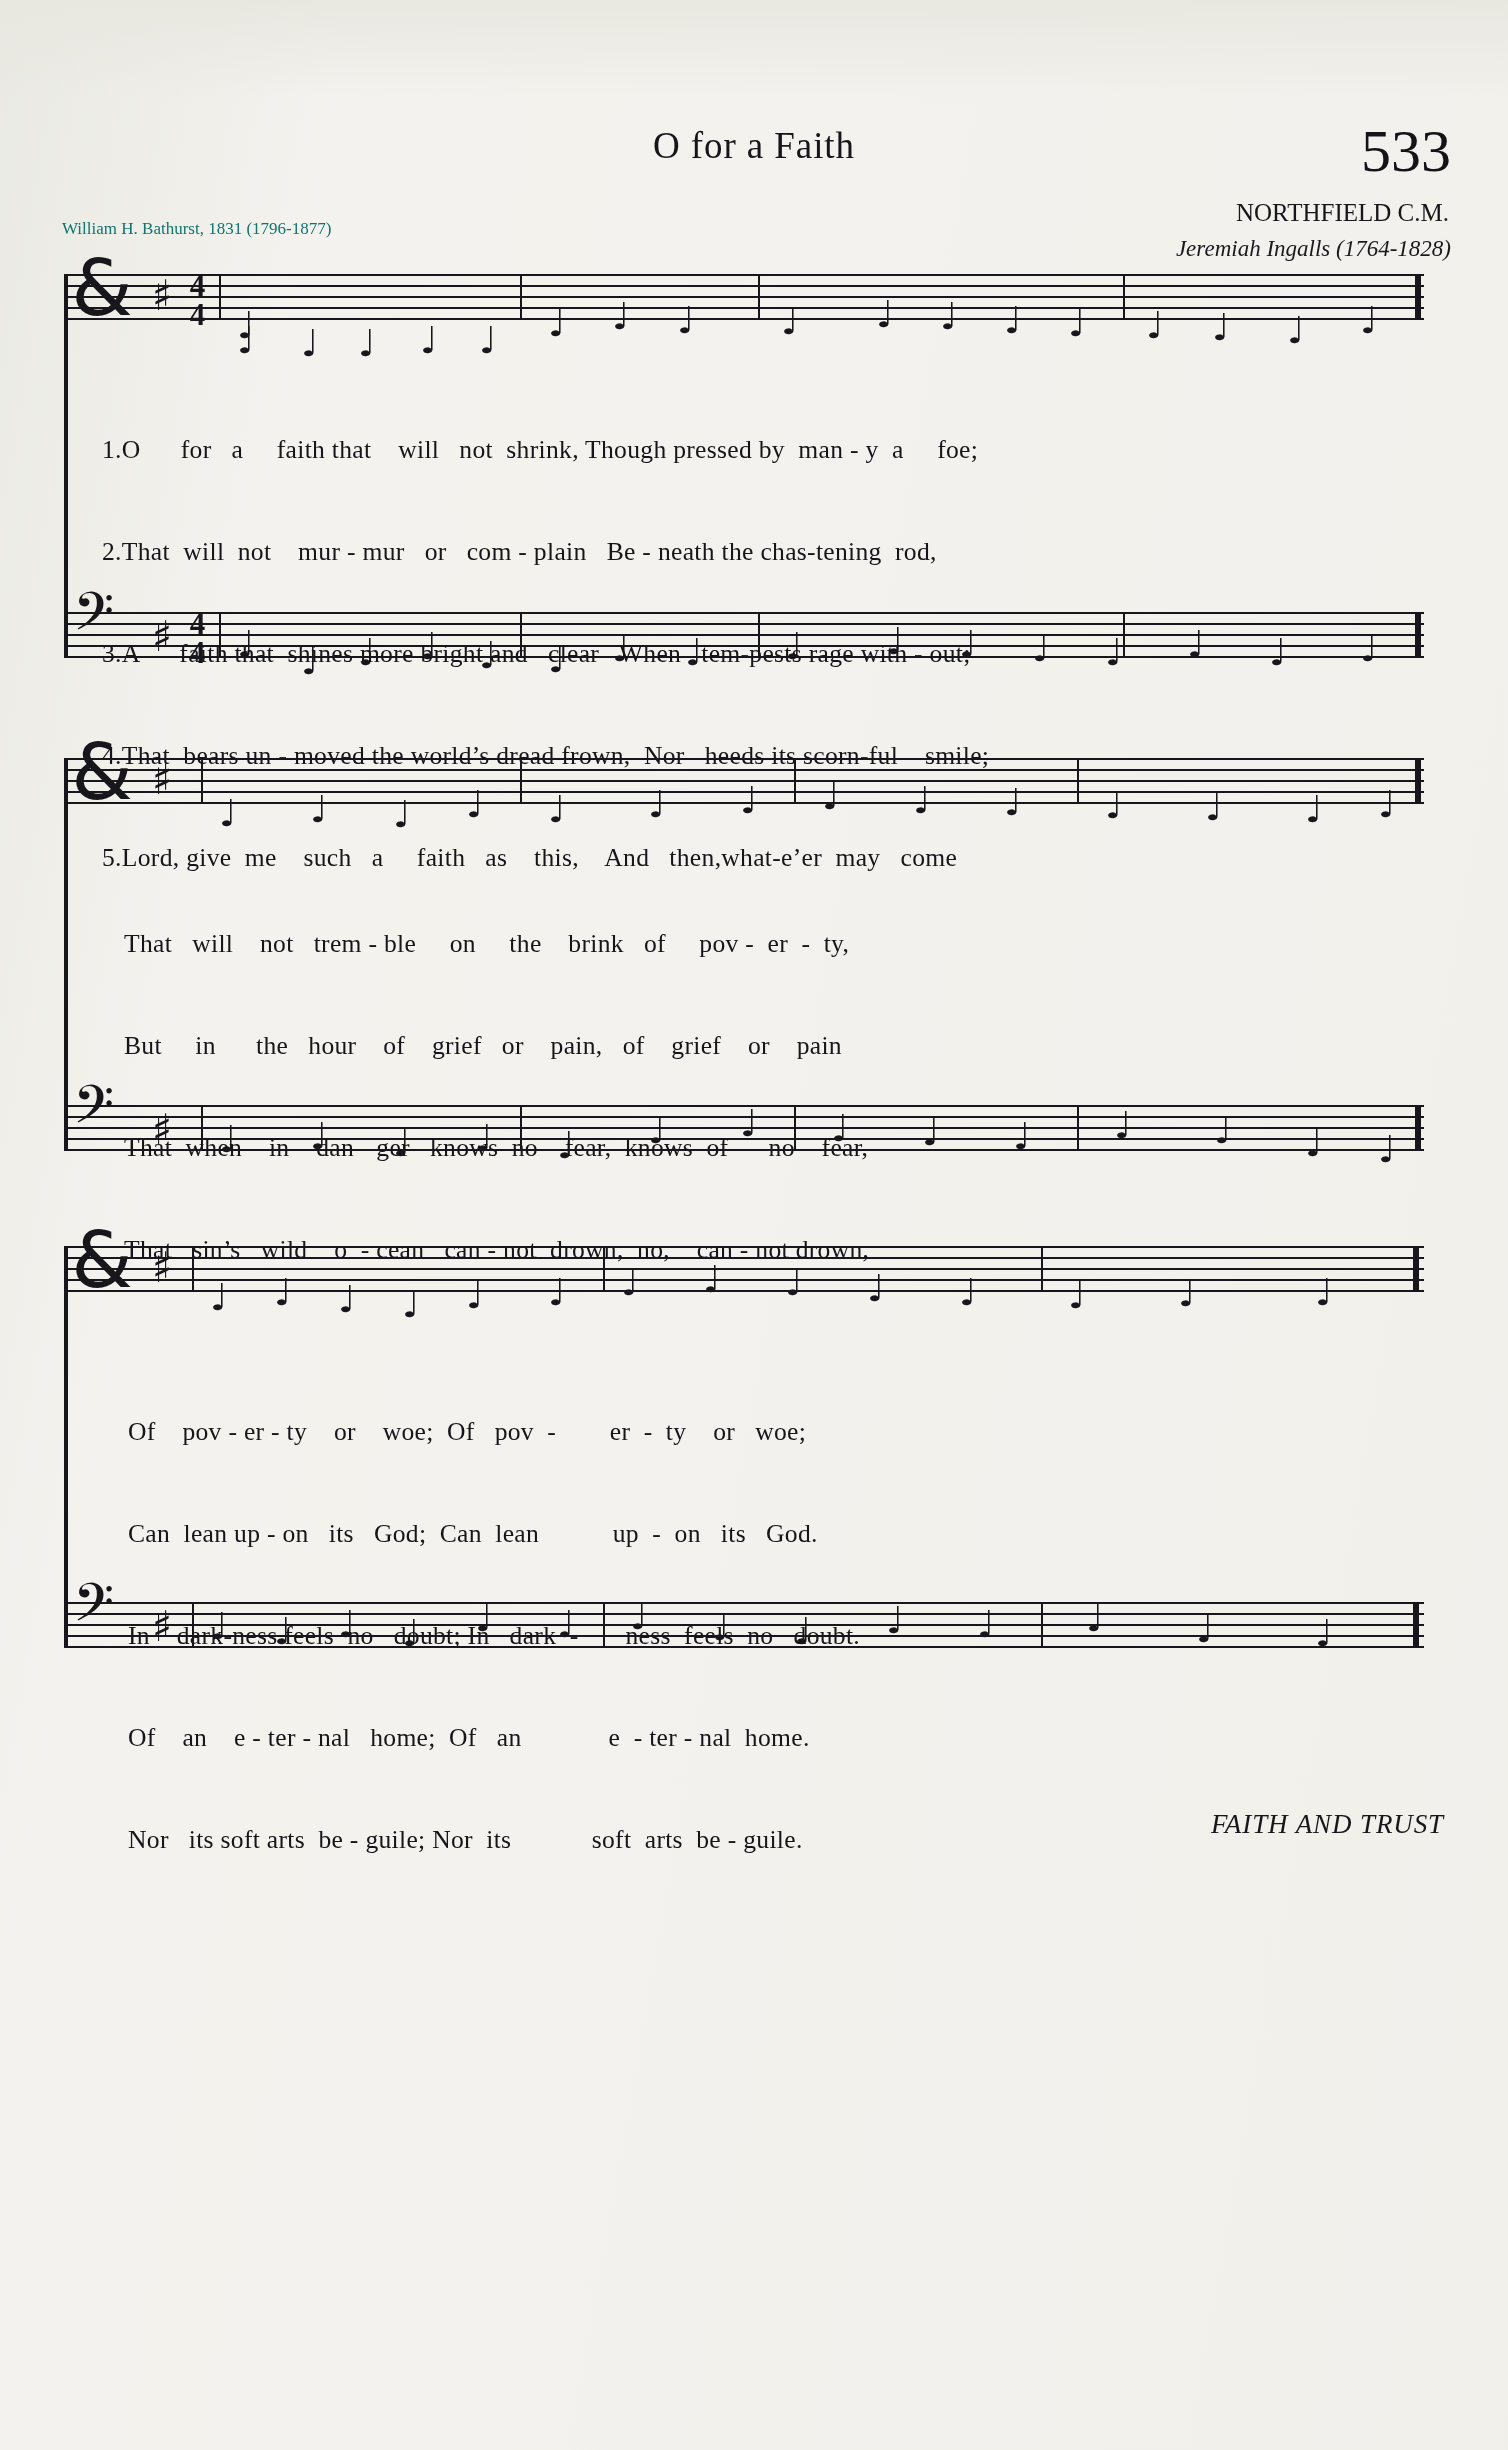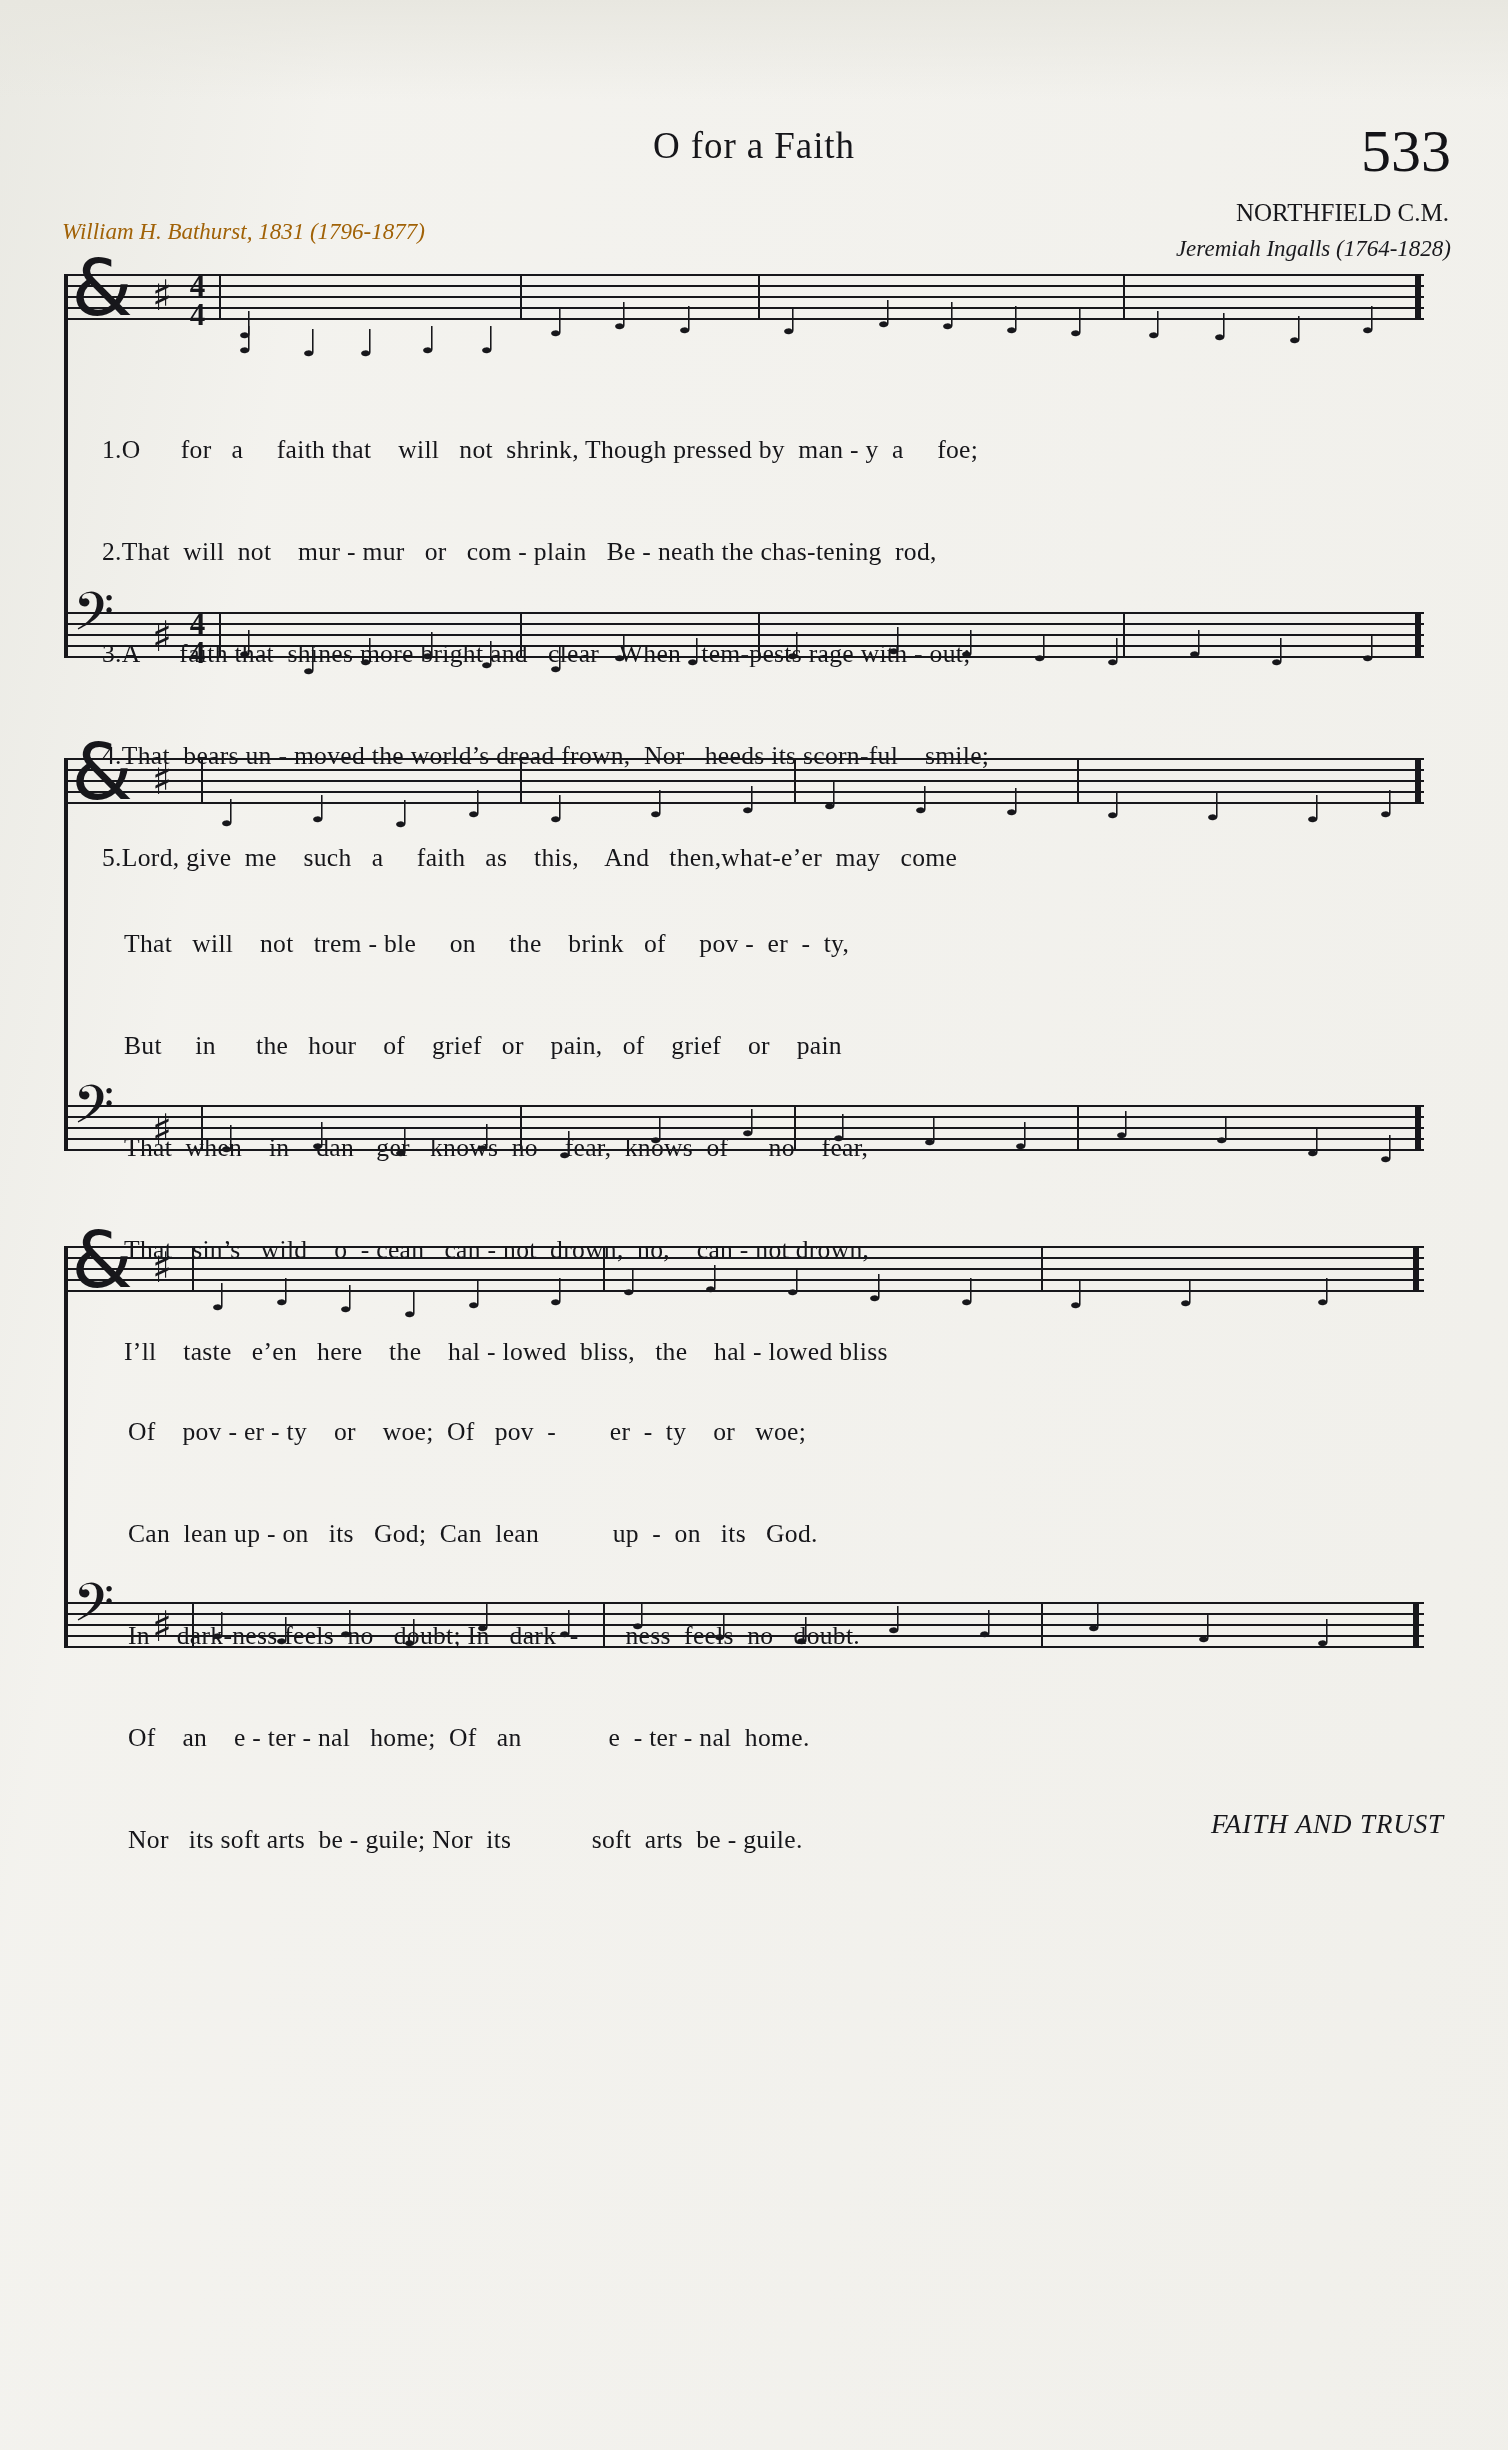--- a/index.html
+++ b/index.html
@@ -42,23 +42,22 @@
     right: 57px;
     top: 117px;
     font-size: 60px;
     color: #141418;
     font-family: "Liberation Serif", serif;
   }
   .author-credit {
     position: absolute;
     left: 62px;
     top: 219px;
-    font-size: 23px;
-    font-style: italic;
-    color: #a16207;
+    font-size: 17px;
+    color: #0f766e;
   }
   .tune-name {
     position: absolute;
     right: 59px;
     top: 199px;
     font-size: 25px;
     color: #17171b;
     text-align: right;
   }
   .composer-credit {
@@ -291,21 +290,20 @@
     <div class="barline" style="left:456px; top:9px; height:46px;"></div>
     <div class="barline" style="left:730px; top:9px; height:46px;"></div>
     <div class="barline" style="left:1013px; top:9px; height:46px;"></div>
     <div class="barline thick" style="left:1351px; top:9px; height:46px;"></div>
 
     <div class="lyrics" style="left:60px; top:110px; line-height:34px;">
       <div class="lyric-row">That   will    not   trem - ble     on     the    brink   of     pov -  er  -  ty,</div>
       <div class="lyric-row">But     in      the   hour    of    grief   or    pain,   of    grief    or    pain</div>
       <div class="lyric-row">That  when    in    dan - ger   knows  no    fear,  knows  of      no    fear,</div>
       <div class="lyric-row">That   sin’s   wild    o  - cean   can - not  drown,  no,    can - not drown,</div>
-      <div class="lyric-row">I’ll    taste   e’en   here    the    hal - lowed  bliss,   the    hal - lowed bliss</div>
     </div>
 
     <div class="staff" style="top:356px;">
       <div class="line"></div>
         <div class="line"></div>
         <div class="line"></div>
         <div class="line"></div>
         <div class="line"></div>
     </div>
     <div class="clef bass" style="left:9px; top:330px;">𝄢</div>

